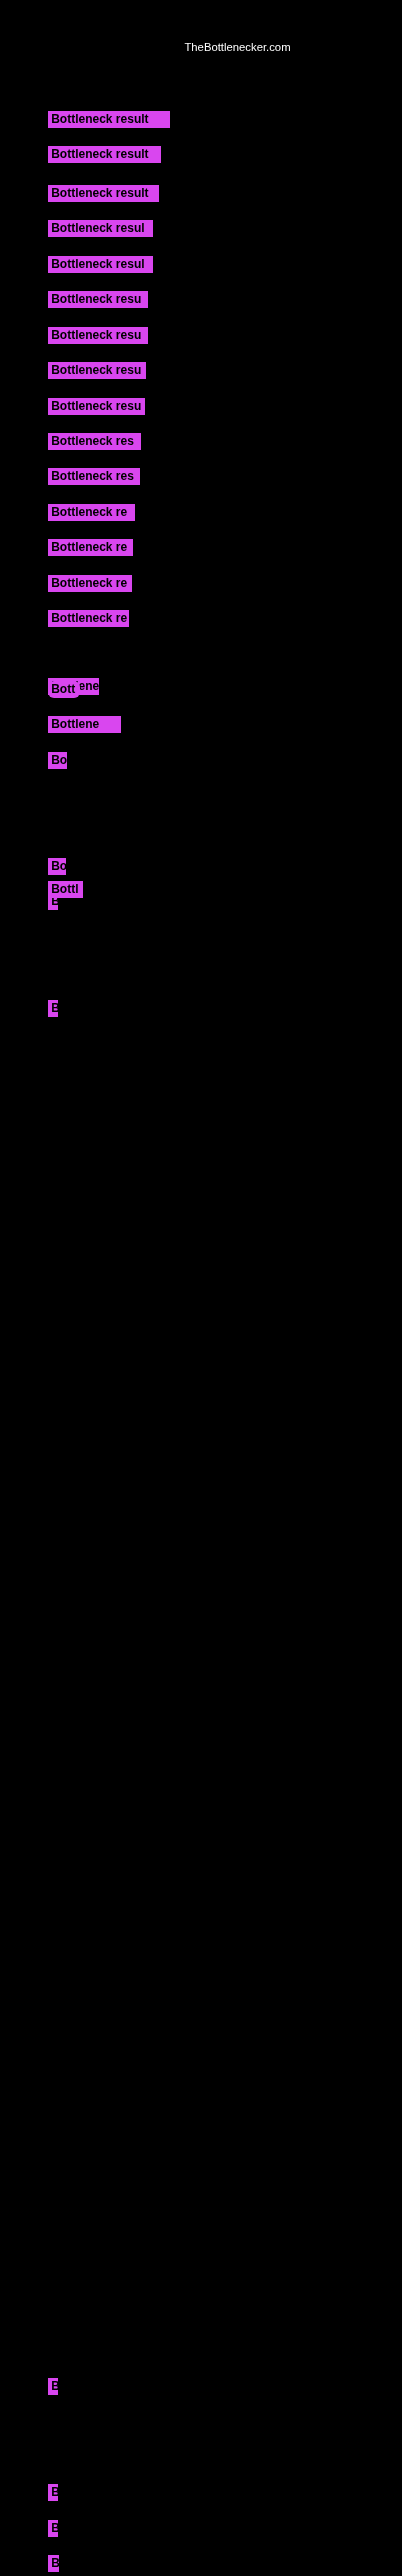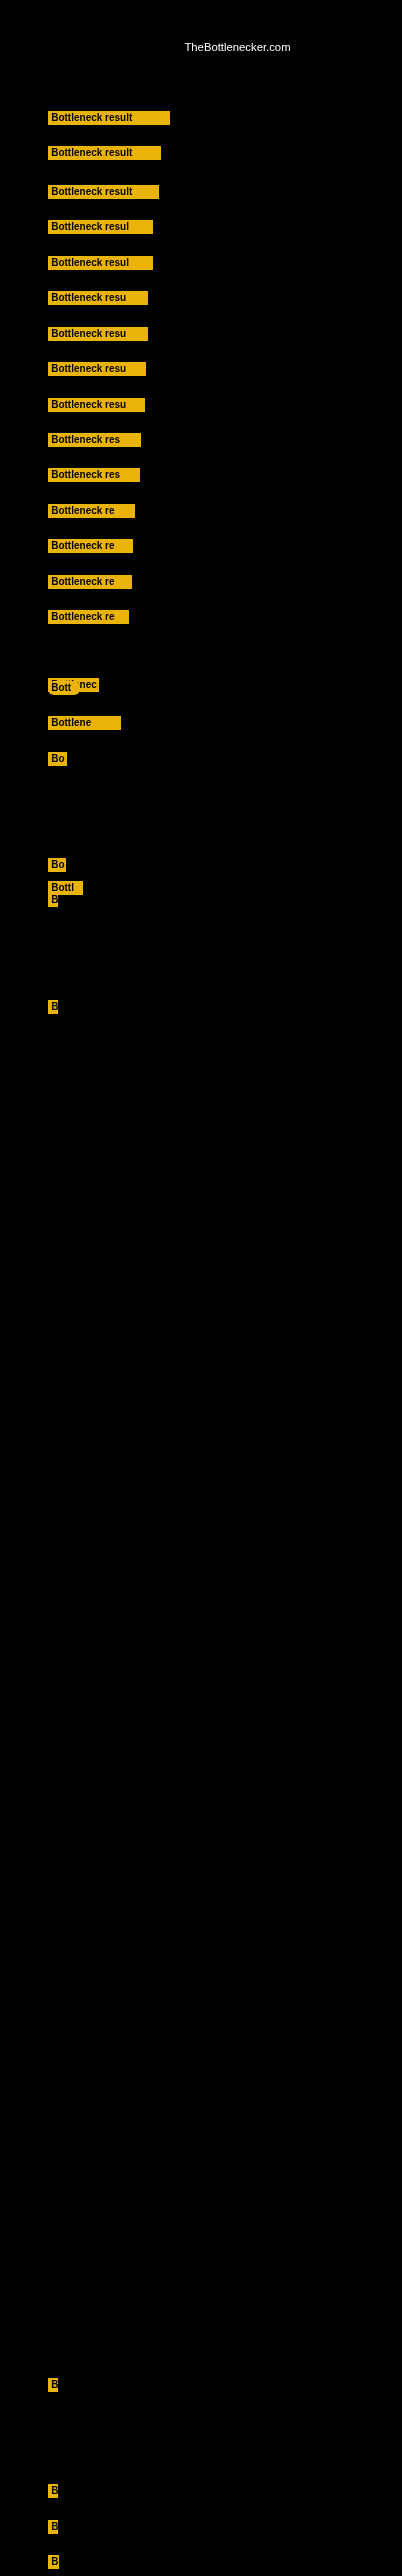--- a/index.html
+++ b/index.html
@@ -17,23 +17,23 @@
     }
     .site-title {
       text-align: center;
       color: #fff;
       font-size: 11.3px;
       padding: 4.8px 0;
       width: 100%;
     }
     .bottleneck-label {
       position: absolute;
-      background-color: #eab308;
+      background-color: #d946ef;
       color: #000;
-      font-size: 10px;
+      font-size: 12px;
       font-weight: bold;
       padding: 1.6px 3.2px;
       white-space: nowrap;
       overflow: hidden;
       left: 0;
     }
   </style>
 </head>
 <body>
 

